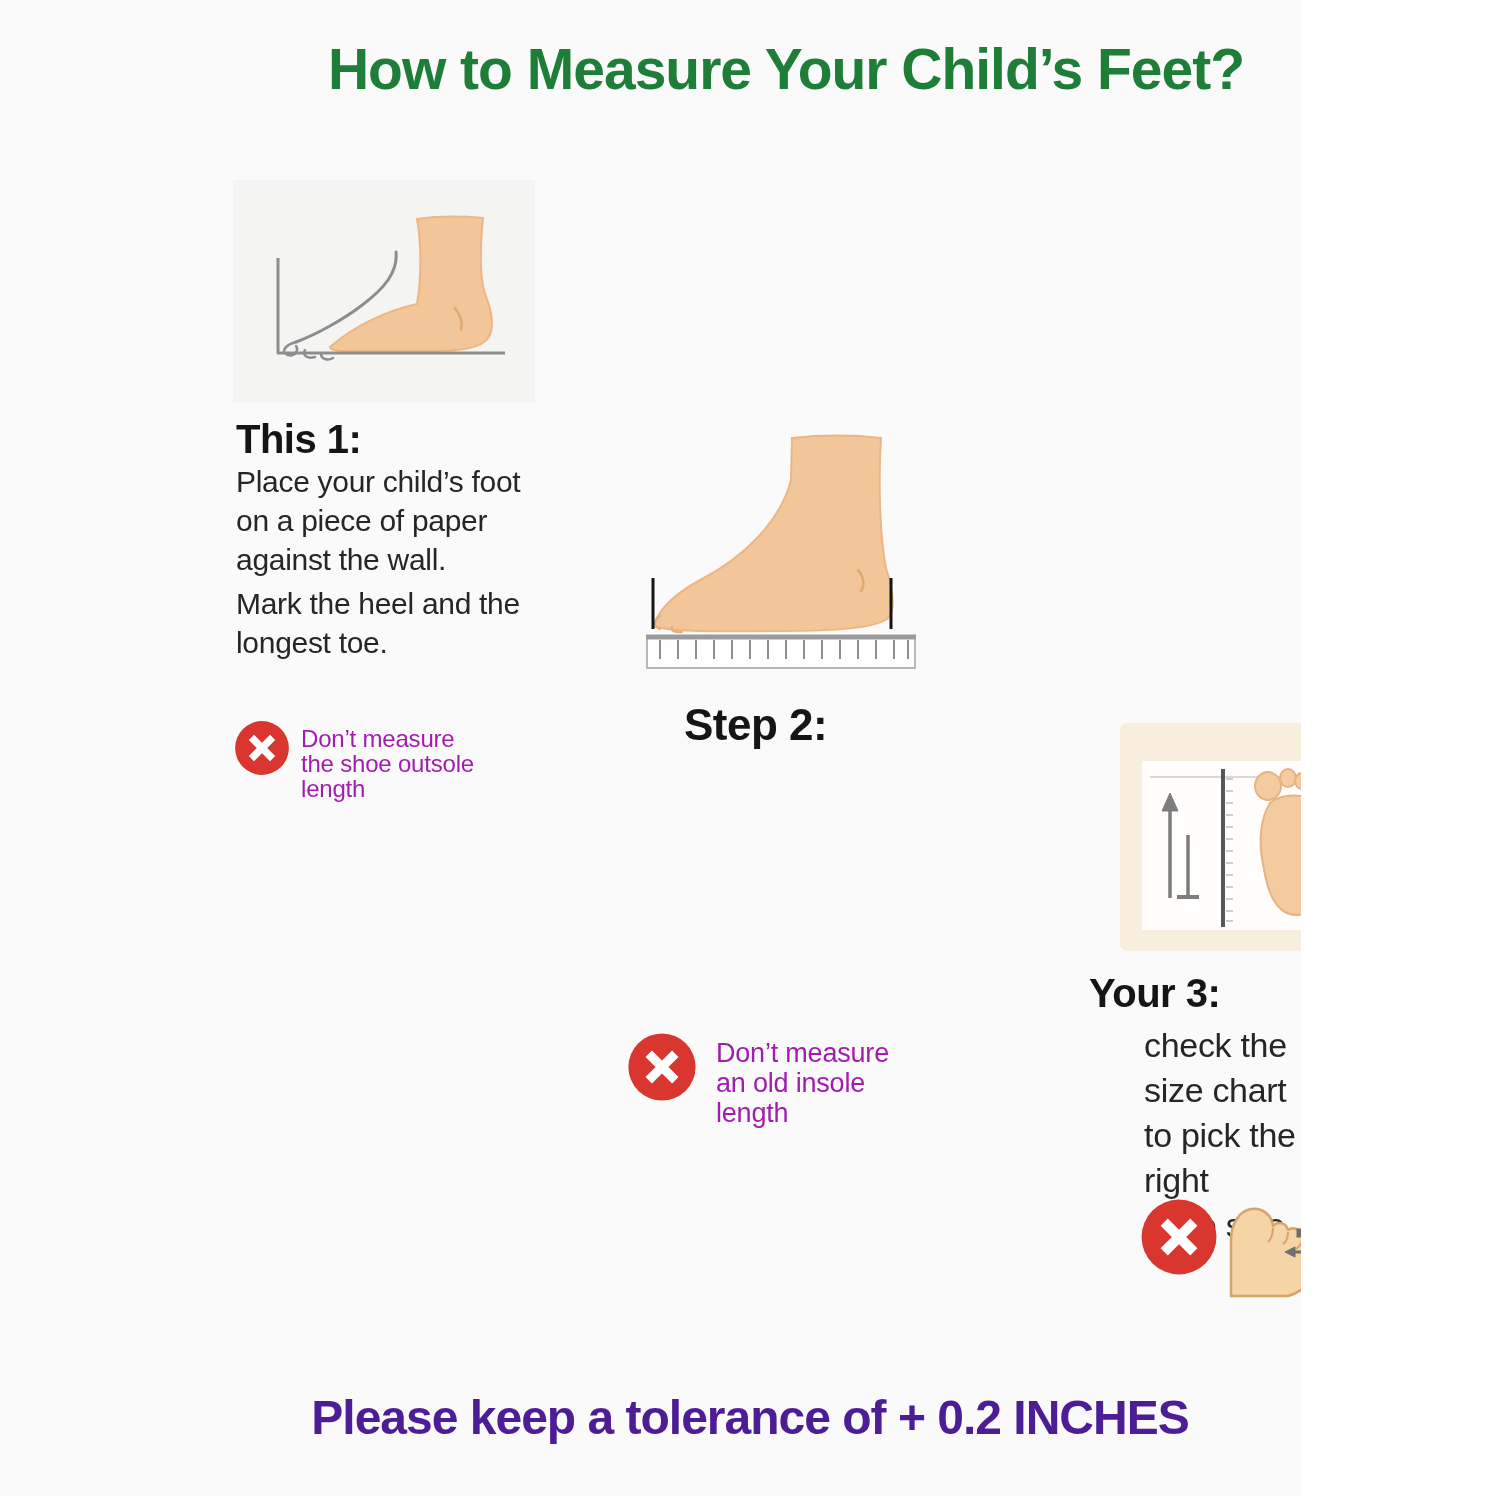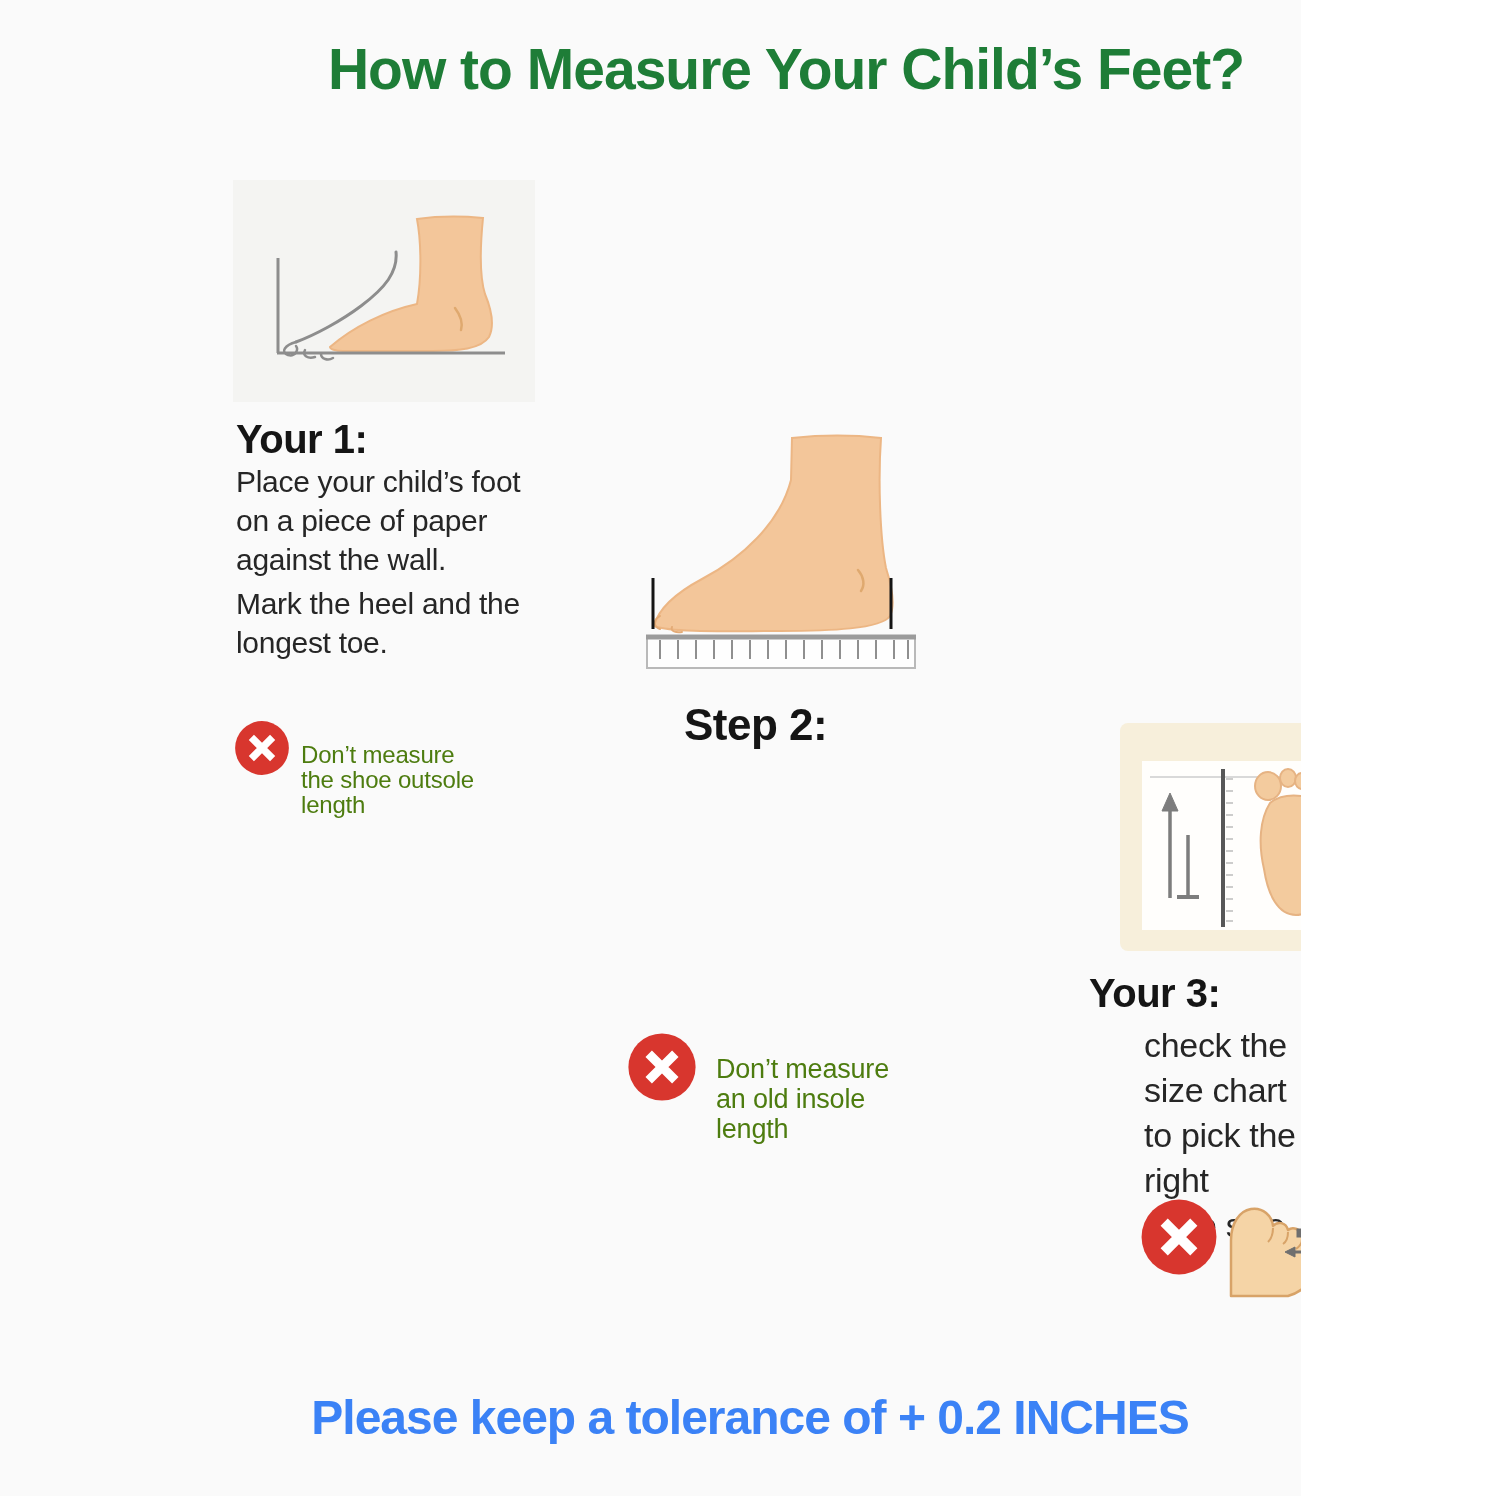--- a/index.html
+++ b/index.html
@@ -18,27 +18,27 @@
   }
   .step-heading{font-weight:bold;color:#151515;letter-spacing:-0.5px;}
   .s1-heading{left:236px;top:417px;font-size:40px;}
   .s2-heading{left:648px;top:700px;font-size:44px;margin-left:36px;}
   .s3-heading{left:1089px;top:971px;font-size:40px;}
   .body-text{color:#262626;letter-spacing:-0.3px;}
   .s1-para1{left:236px;top:462px;font-size:30px;line-height:39px;}
   .s1-para2{left:236px;top:584px;font-size:30px;line-height:39px;}
   .s2-body{left:648px;top:757px;font-size:34px;line-height:46px;}
   .s3-body{left:1144px;top:1023px;font-size:34px;line-height:45px;}
-  .warn-text{color:#4d7c0f;letter-spacing:-0.2px;margin-top:16px;}
+  .warn-text{color:#a21caf;letter-spacing:-0.2px;}
   .s1-warn-text{left:301px;top:726px;font-size:24px;line-height:25px;}
   .s2-warn-text{left:716px;top:1038px;font-size:27px;line-height:30px;}
   .footer{
     top:1390px;left:750px;transform:translateX(-50%);
     font-size:48px;font-weight:bold;letter-spacing:-1px;
-    color:#3b82f6;white-space:nowrap;
+    color:#4c1d95;white-space:nowrap;
   }
   .s1-illus{left:233px;top:180px;}
   .s2-illus{left:630px;top:420px;}
   .s3-illus{left:1120px;top:723px;}
   .s1-warn-icon{left:234px;top:720px;}
   .s2-warn-icon{left:627px;top:1032px;}
   .s3-warn-icon{left:1140px;top:1198px;}
   .s3-toes{left:1223px;top:1200px;}
 </style>
 </head>
@@ -54,21 +54,21 @@
       <path d="M97,167 C120,147 152,131 184,124 C189,96 188,60 184,39 C206,36 228,36 250,38 C247,68 247,98 252,114 C259,131 261,147 256,157 C248,169 225,171 200,171 L110,171 C102,171 97,169 97,167 Z" fill="#f3c69a" stroke="#ecb684" stroke-width="2"></path>
       <path d="M222,128 C228,136 230,143 228,150" fill="none" stroke="#dfa96f" stroke-width="2.5" stroke-linecap="round"></path>
       <path d="M163,72 C165,92 152,108 128,126 C108,141 82,155 63,162" fill="none" stroke="#8d8d8d" stroke-width="3" stroke-linecap="round"></path>
       <path d="M63,162 C52,165 47,172 55,175 C62,177 66,170 63,166" fill="none" stroke="#8d8d8d" stroke-width="2.5" stroke-linecap="round"></path>
       <path d="M72,170 C69,176 75,179 82,177" fill="none" stroke="#8d8d8d" stroke-width="2.5" stroke-linecap="round"></path>
       <path d="M88,174 C88,179 95,181 100,178" fill="none" stroke="#8d8d8d" stroke-width="2.5" stroke-linecap="round"></path>
       <line x1="45" y1="78" x2="45" y2="173" stroke="#8d8d8d" stroke-width="3"></line>
       <line x1="44" y1="173" x2="272" y2="173" stroke="#8d8d8d" stroke-width="3"></line>
     </svg>
   </div>
-  <div class="abs step-heading s1-heading">Your 1:</div>
+  <div class="abs step-heading s1-heading">This 1:</div>
   <div class="abs body-text ml s1-para1">Place your child’s foot
 on a piece of paper
 against the wall.</div>
   <div class="abs body-text ml s1-para2">Mark the heel and the
 longest toe.</div>
   <div class="abs s1-warn-icon">
     <svg width="56" height="56" viewBox="0 0 100 100">
       <circle cx="50" cy="50" r="48" fill="#d8362e"></circle>
       <path d="M31,31 L69,69 M69,31 L31,69" stroke="#fff" stroke-width="13"></path>
     </svg>

